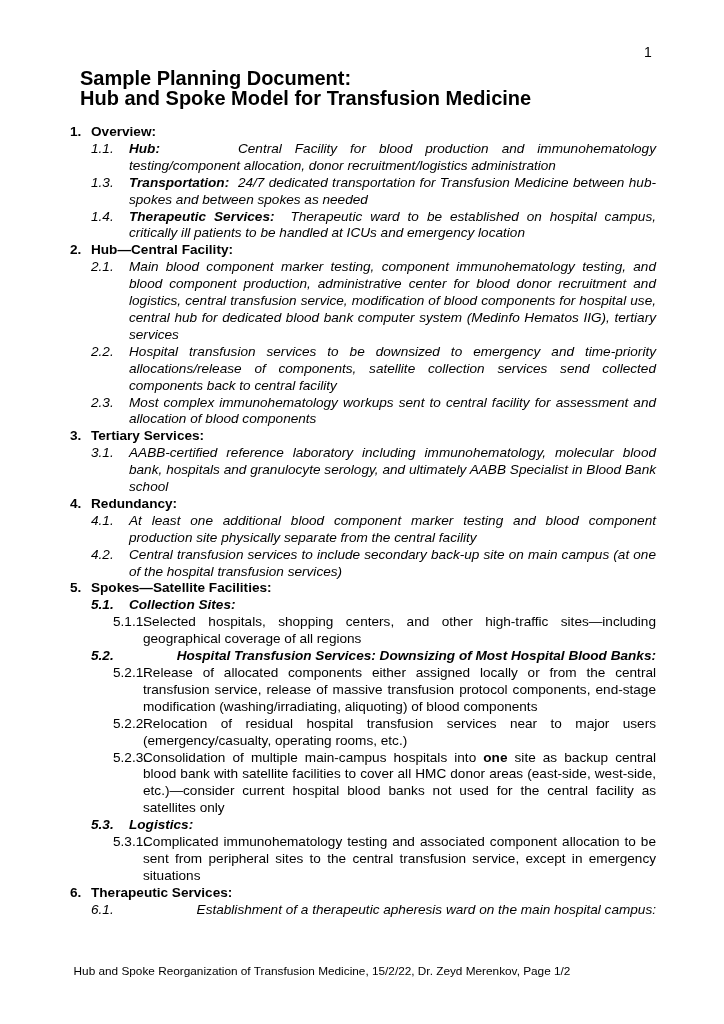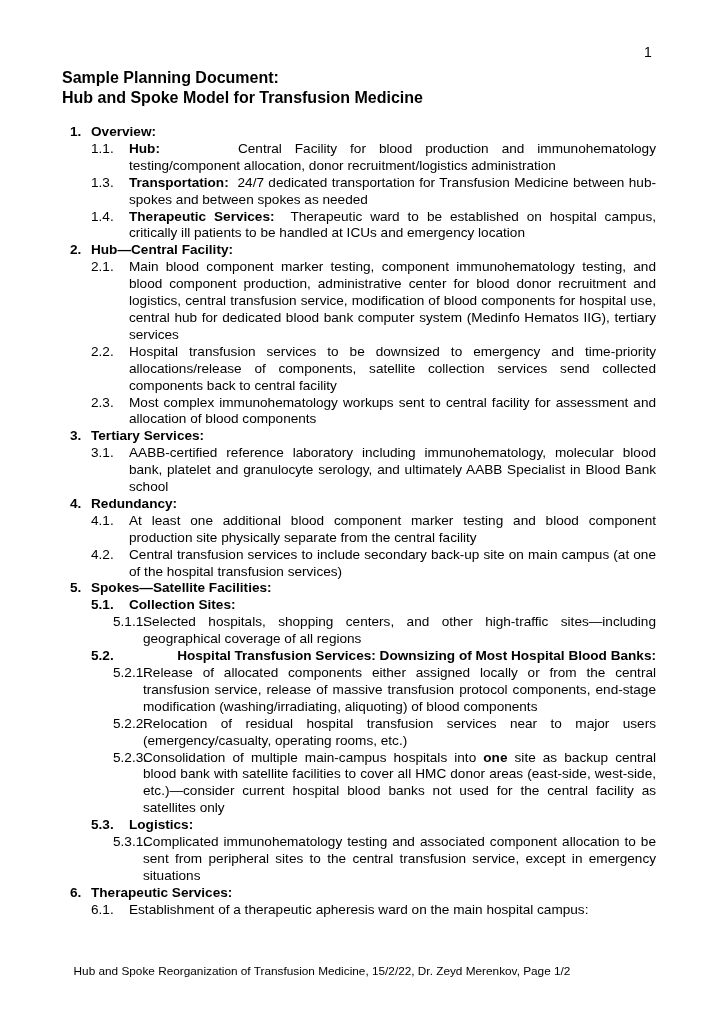--- a/index.html
+++ b/index.html
@@ -1,24 +1,24 @@
 <!DOCTYPE html>
 <html><head>
   <meta charset="utf-8">
   <style>
     html, body { margin: 0; padding: 0; background: #ffffff; }
     body { width: 724px; height: 1024px; position: relative; overflow: hidden;
       font-family: "Liberation Sans", sans-serif; color: #000; }
     .page-num { position: absolute; top: 44px; left: 644px; font-size: 14px; }
-    .title { position: absolute; top: 68px; left: 62px; font-weight: bold; font-size: 16px; line-height: 20px; }
+    .title { position: absolute; top: 68px; left: 80px; font-weight: bold; font-size: 20px; line-height: 20px; }
     .content { position: absolute; top: 124px; left: 70px; width: 586px; font-size: 13.6px; line-height: 16.9px; }
     .row { display: flex; }
     .l1 .num { width: 21px; flex: none; font-weight: bold; }
     .l1 .txt { font-weight: bold; flex: 1; }
-    .l2 { padding-left: 21px; }
+    .l2 { padding-left: 21px; font-style: italic; }
     .l2 .num { width: 26px; flex: none; }
     .l2 .txt { flex: 1; text-align: justify; margin-left: 12px; }
     .l2.bold .num, .l2.bold .txt { font-weight: bold; }
     .l3 { padding-left: 43px; }
     .l3 .num { width: 30px; flex: none; }
     .l3 .wrap { flex: 1; text-align: justify; }
     .plain { font-weight: normal; }
     b { font-weight: bold; }
     .footer { position: absolute; top: 964px; left: 0; width: 644px; text-align: center; font-size: 11.8px; }
   </style>
@@ -67,21 +67,21 @@
     <span class="num">2.3.</span>
     <span class="txt">Most complex immunohematology workups sent to central facility for assessment and allocation of blood components</span>
   </div>
 
   <div class="row l1">
     <span class="num">3.</span>
     <span class="txt">Tertiary Services:</span>
   </div>
   <div class="row l2">
     <span class="num">3.1.</span>
-    <span class="txt">AABB-certified reference laboratory including immunohematology, molecular blood bank, platelet and granulocyte serology, and ultimately AABB Specialist in Blood Bank school</span>
+    <span class="txt">AABB-certified reference laboratory including immunohematology, molecular blood bank, hospitals and granulocyte serology, and ultimately AABB Specialist in Blood Bank school</span>
   </div>
 
   <div class="row l1">
     <span class="num">4.</span>
     <span class="txt">Redundancy:</span>
   </div>
   <div class="row l2">
     <span class="num">4.1.</span>
     <span class="txt">At least one additional blood component marker testing and blood component production site physically separate from the central facility</span>
   </div>
@@ -129,17 +129,17 @@
     <span class="num">5.3.1.</span>
     <span class="wrap">Complicated immunohematology testing and associated component allocation to be sent from peripheral sites to the central transfusion service, except in emergency situations</span>
   </div>
 
   <div class="row l1">
     <span class="num">6.</span>
     <span class="txt">Therapeutic Services:</span>
   </div>
   <div class="row l2">
     <span class="num">6.1.</span>
-    <span class="txt" style="text-align:left">Establishment of a therapeutic apheresis ward on the main hospital campus:</span>
+    <span class="txt" style="text-align:right">Establishment of a therapeutic apheresis ward on the main hospital campus:</span>
   </div>
 </div>
 
 <div class="footer">Hub and Spoke Reorganization of Transfusion Medicine, 15/2/22, Dr. Zeyd Merenkov, Page 1/2</div>
 
 </body></html>

